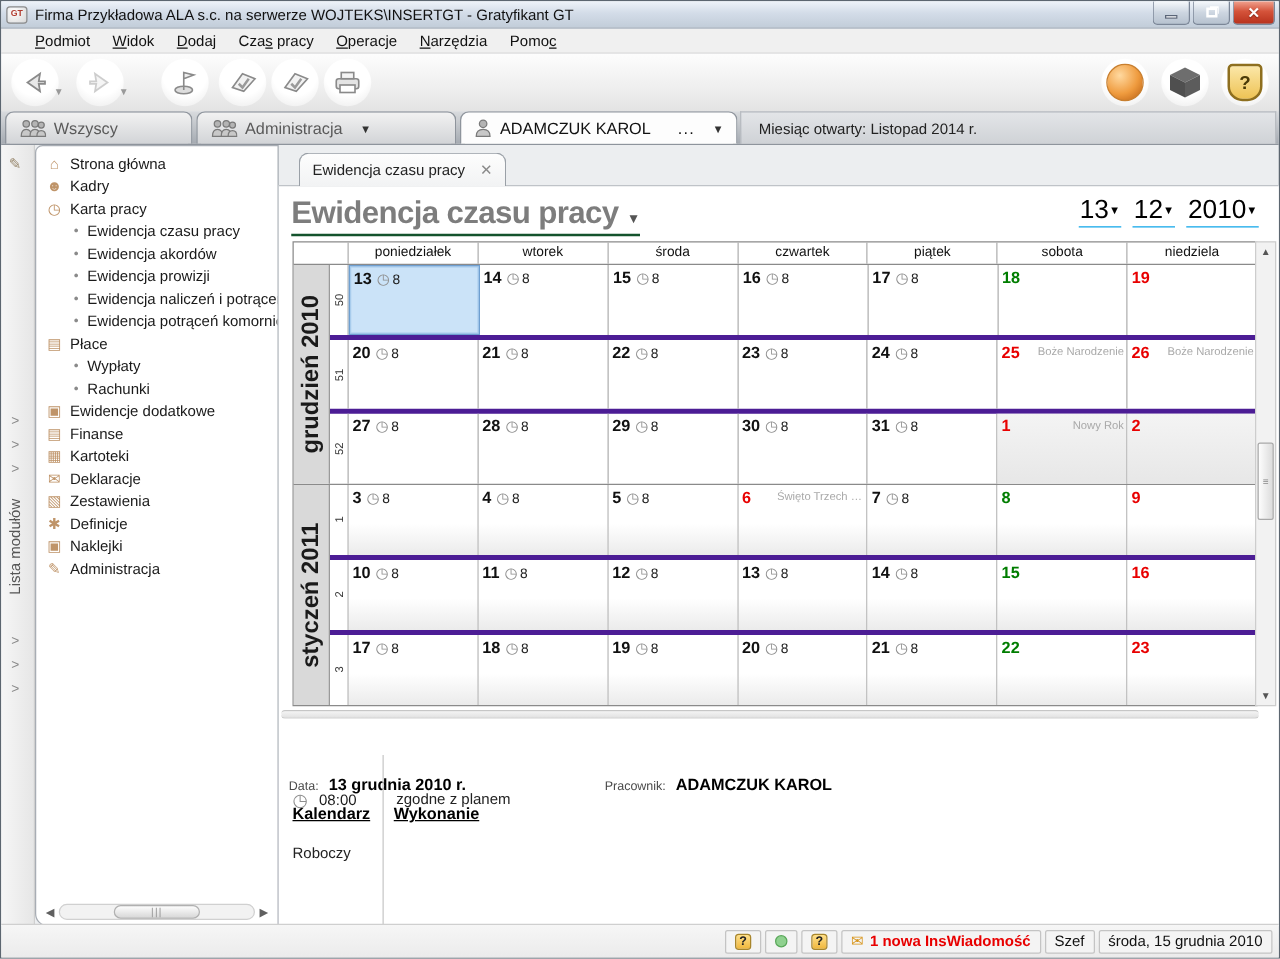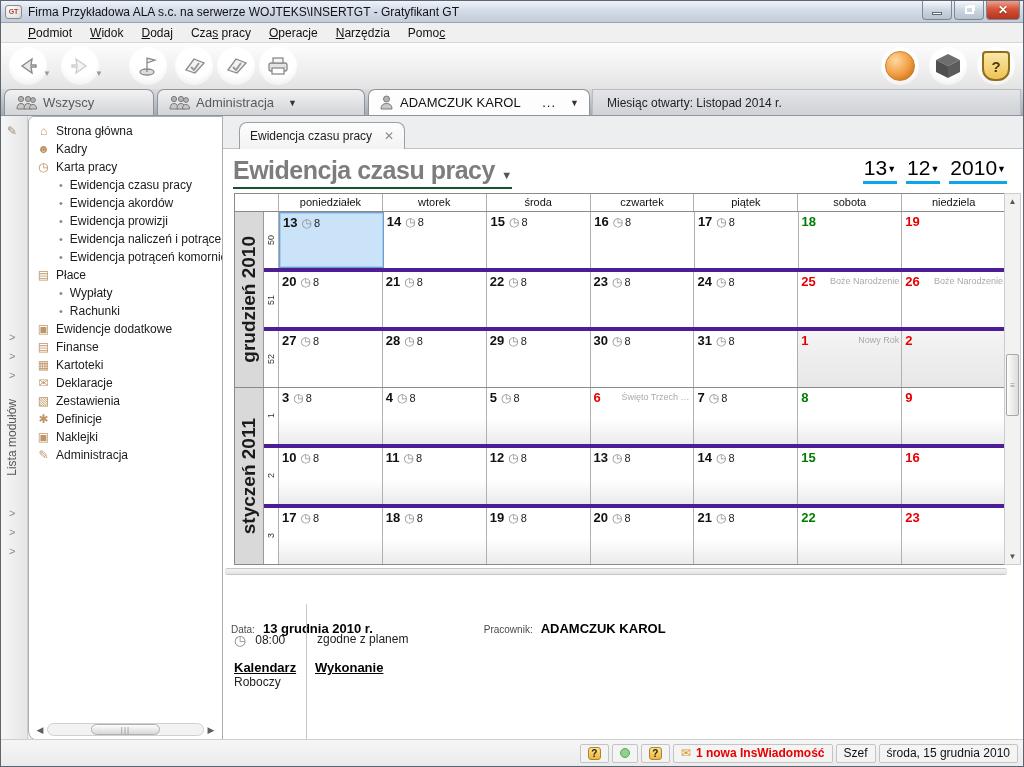--- a/index.html
+++ b/index.html
@@ -90,21 +90,21 @@
   .doc-tab .x { color:#8a8a8a; font-size:12px; }
 
   .page-title-row { position:absolute; left:10px; top:40px; width:780px; height:42px; }
   .page-title { position:absolute; left:0; top:0; font-size:25px; font-weight:bold; color:#7d7d7d;
     border-bottom:2px solid #14532d; padding-bottom:2px; letter-spacing:-0.5px; }
   .page-title .caret { font-size:11px; color:#555; }
   .hdr-links { position:absolute; left:255px; top:3px; width:260px;margin-top:38px; }
   .hdr-link { font-size:12px; color:#000; text-decoration:underline; margin-bottom:5px; }
   .hdr-link-row2 { display:flex; gap:58px; }
   .datepicker { position:absolute; right:6px; top:0; font-size:21px; color:#000; display:flex; gap:9px; }
-  .dp-part { border-bottom:3px solid #0ea5e9; padding:0 1px 1px 1px; }
+  .dp-part { border-bottom:1px solid #0ea5e9; padding:0 1px 1px 1px; }
   .dp-part .caret { font-size:9px; vertical-align:3px; }
 
   
   .calendar { position:absolute; left:11px; top:77px; width:772px; height:372px; border:1px solid #8a8a8a; background:#fff; }
   .cal-header-row { display:flex; height:18px; border-bottom:1px solid #8a8a8a; }
   .cal-corner { width:44px; border-right:1px solid #b0b0b0; }
   .cal-day-header { flex:1; border-right:1px solid #b0b0b0; text-align:center; font-size:11px; color:#111; padding-top:2px; }
   .cal-day-header:last-child { border-right:none; }
   .month-group { display:flex; height:176px; border-bottom:1px solid #8a8a8a; }
   .month-group:last-child { border-bottom:none; }
@@ -138,21 +138,21 @@
     color:#8a8a8a; font-size:8px; }
 
   
   .splitter { position:absolute; left:2px; top:452px; width:782px; height:7px;
     background:linear-gradient(#f4f4f4,#e2e2e2); border-top:1px solid #c6c6c6; border-bottom:1px solid #c6c6c6; border-radius:3px; }
   .details { position:absolute; left:8px; top:461px; width:780px; height:164px; background:#fff; }
   .det-label { font-size:10px; color:#4a4a4a;margin-top:42px; }
   .det-value { font-size:13px; font-weight:bold; color:#000; }
   .det-row1 { display:flex; align-items:baseline; gap:8px; padding-top:5px; }
   .det-row1 .gap { width:95px; }
-  .det-tabs { display:flex; margin-top:24px; }
+  .det-tabs { display:flex; margin-top:8px; }
   .det-tab { font-size:13px; font-weight:bold; color:#000; text-decoration:underline; }
   .det-tab-left { width:72px; padding-left:3px; }
   .det-divider { position:absolute; left:75px; top:27px; bottom:0; width:1px; background:#c8c8c8; }
   .det-cal-time { position:absolute; left:3px; top:55px; display:flex; align-items:center; gap:9px; }
   .det-cal-time .clock { color:#8f8f8f; font-size:14px; }
   .det-exec { position:absolute; left:86px; top:55px; font-size:12px; color:#222; }
   .det-daytype { position:absolute; left:3px; top:98px; font-size:12px; color:#222; }
 
   
   .statusbar { position:absolute; left:0; bottom:0; width:100%; height:27px; background:linear-gradient(#f6f6f6,#ebebeb);

